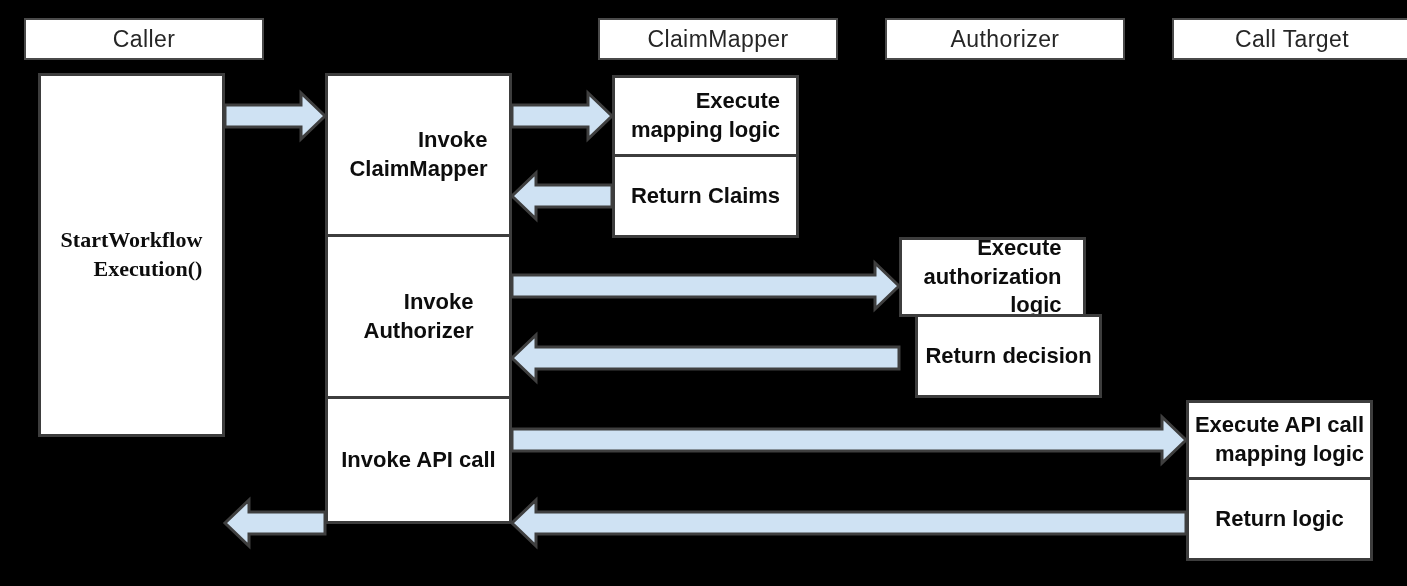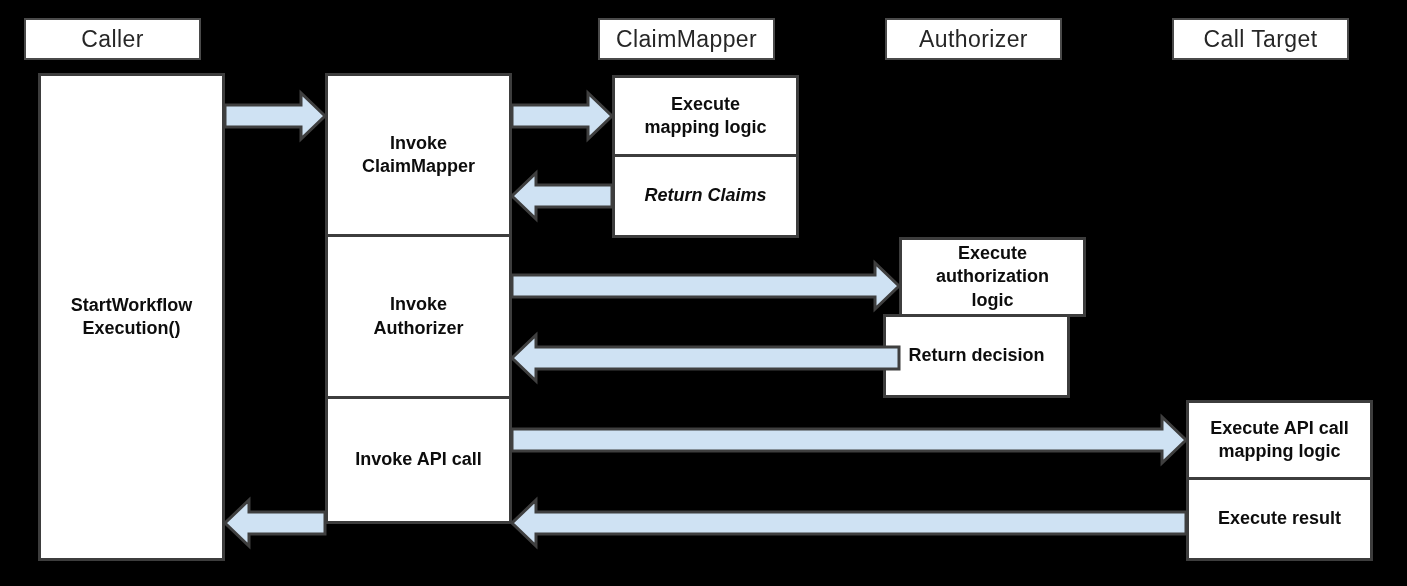--- a/index.html
+++ b/index.html
@@ -2,48 +2,48 @@
 <html style="--bg: #000000; --box-fill: #ffffff; --box-border: #3d3d3d; --arrow-fill: #cfe2f3; --arrow-border: #3f3f3f; --text: #0d0d0d;"><head>
 <meta charset="utf-8">
 <style>
   html,body { margin:0; padding:0; background:#000; }
   .canvas {
     position:relative; width:1407px; height:586px;
     background:var(--bg,#000); overflow:hidden;
     font-family:"Liberation Sans", sans-serif;
   }
   .header-box {
-    position:absolute; top:18px; width:177px; height:42px;
+    position:absolute; top:18px; width:240px; height:42px;
     background:var(--box-fill,#fff);
     border:2px solid #4a4a4a; box-sizing:border-box;
     display:flex; align-items:center; justify-content:center;
   }
   .header-label {
     font-size:23px; font-weight:400; color:#262626; letter-spacing:0.4px;
     white-space:nowrap;
   }
   .col-0{left:24px}.col-1{left:311px}.col-2{left:598px}.col-3{left:885px}.col-4{left:1172px}
   .activity {
     position:absolute; width:187px;
     background:var(--box-fill,#fff);
     border:3px solid var(--box-border,#3d3d3d); box-sizing:border-box;
     display:flex; align-items:center; justify-content:center;
   }
   .box-label {
-    font-size:18px; font-weight:bold; color:var(--text,#0d0d0d);
-    line-height:1.3; text-align:center; white-space:pre-line;
+    font-size:22px; font-weight:bold; color:var(--text,#0d0d0d);
+    line-height:1.3; text-align:right; white-space:pre-line;
   }
-  #caller-activity {left:38px;  top:73px;  height:488px;}
+  #caller-activity {left:38px;  top:73px;  height:364px;font-family:Liberation Serif, serif;}
   #frontend-1     {left:325px; top:73px;  height:164px;}
   #frontend-2     {left:325px; top:234px; height:165px;}
   #frontend-3     {left:325px; top:396px; height:128px;}
   #claimmapper-1  {left:612px; top:75px;  height:82px;}
-  #claimmapper-2  {left:612px; top:154px; height:84px;font-style:italic;}
+  #claimmapper-2  {left:612px; top:154px; height:84px;}
   #authorizer-1   {left:899px; top:237px; height:80px;}
-  #authorizer-2   {left:883px; top:314px; height:84px;}
+  #authorizer-2   {left:915px; top:314px; height:84px;}
   #calltarget-1   {left:1186px;top:400px; height:80px;}
   #calltarget-2   {left:1186px;top:477px; height:84px;}
   .arrow-layer { position:absolute; left:0; top:0; pointer-events:none; }
   .arrow {
     fill:var(--arrow-fill,#cfe2f3);
     stroke:var(--arrow-border,#3f3f3f);
     stroke-width:3; stroke-linejoin:miter;
   }
 </style>
 </head>
@@ -96,21 +96,21 @@
   </div>
   <div class="activity" id="authorizer-2">
     <span class="box-label">Return decision</span>
   </div>
 
   <div class="activity" id="calltarget-1">
     <span class="box-label">Execute API call
 mapping logic</span>
   </div>
   <div class="activity" id="calltarget-2">
-    <span class="box-label">Execute result</span>
+    <span class="box-label">Return logic</span>
   </div>
 
   <svg class="arrow-layer" width="1407" height="586" viewBox="0 0 1407 586">
     <polygon class="arrow" points="225,105 301,105 301,93 325,116 301,139 301,127 225,127"></polygon>
     <polygon class="arrow" points="512,105 588,105 588,93 612,116 588,139 588,127 512,127"></polygon>
     <polygon class="arrow" points="612,185 536,185 536,173 512,196 536,219 536,207 612,207"></polygon>
     <polygon class="arrow" points="512,275 875,275 875,263 899,286 875,309 875,297 512,297"></polygon>
     <polygon class="arrow" points="899,347 536,347 536,335 512,358 536,381 536,369 899,369"></polygon>
     <polygon class="arrow" points="512,429 1162,429 1162,417 1186,440 1162,463 1162,451 512,451"></polygon>
     <polygon class="arrow" points="1186,512 536,512 536,500 512,523 536,546 536,534 1186,534"></polygon>

